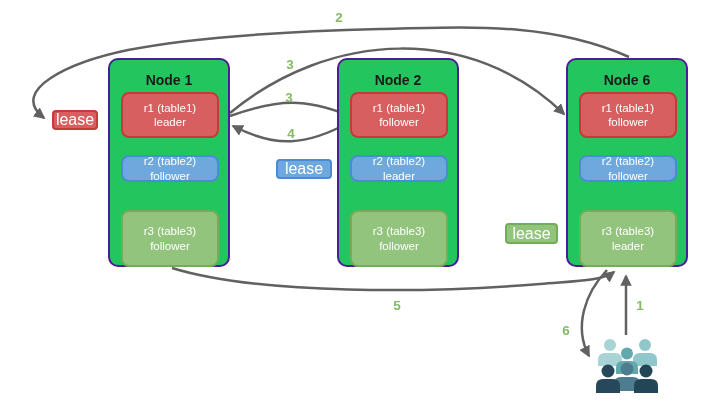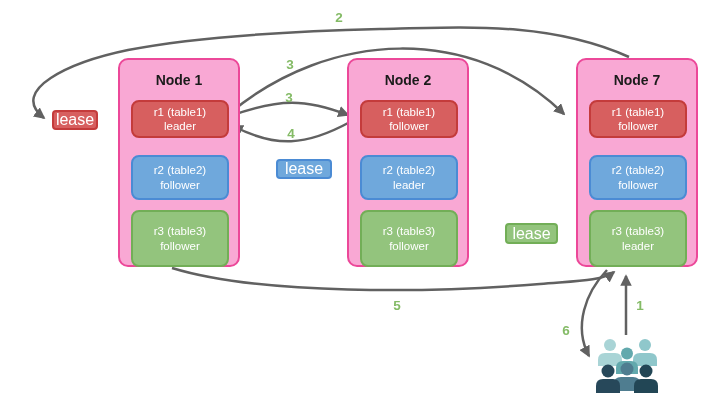--- a/index.html
+++ b/index.html
@@ -2,34 +2,34 @@
 <html><head>
 <meta charset="utf-8">
 <style>
   html,body{margin:0;padding:0;background:#ffffff;}
   .canvas{
     position:relative;width:704px;height:405px;background:#ffffff;
     font-family:"Liberation Sans",sans-serif;overflow:hidden;
   }
   .arrows{position:absolute;left:0;top:0;width:704px;height:405px;z-index:1;}
   .node{
-    position:absolute;top:58px;width:122px;height:209px;background:#f9a8d4;
-    border:2px solid #ec4899;border-radius:10px;box-sizing:border-box;z-index:2;margin-left:10px;
+    position:absolute;top:58px;width:122px;height:209px;background:#22c55e;
+    border:2px solid #4c1d95;border-radius:10px;box-sizing:border-box;z-index:2;
   }
   .node-1{left:108px;} .node-2{left:337px;padding-left:40px;} .node-3{left:566px;}
   .node-title{
     position:absolute;top:12px;left:0;right:0;text-align:center;
     font-size:14px;font-weight:700;color:#1b1b1b;
   }
   .replica{
     position:absolute;left:11px;width:98px;border-radius:8px;border:2px solid;
     box-sizing:border-box;color:#ffffff;font-size:11.5px;line-height:14.5px;
     display:flex;flex-direction:column;align-items:center;justify-content:center;text-align:center;
   }
-  .r1{top:40px;height:38px;} .r2{top:95px;height:45px;} .r3{top:150px;height:57px;}
+  .r1{top:32px;height:46px;} .r2{top:95px;height:27px;} .r3{top:150px;height:57px;}
   .replica.red{background:#d75f5f;border-color:#c43b3b;}
   .replica.blue{background:#6fa8dc;border-color:#4b8bd4;}
   .replica.green{background:#93c47d;border-color:#72ae57;}
   .lease{
     position:absolute;border-radius:4px;border:2px solid;box-sizing:border-box;
     color:#ffffff;font-size:16px;display:flex;align-items:center;justify-content:center;z-index:2;
   }
   .lease-red{left:52px;top:110px;width:46px;height:20px;background:#d75f5f;border-color:#c43b3b;}
   .lease-blue{left:276px;top:159px;width:56px;height:20px;background:#6fa8dc;border-color:#4b8bd4;}
   .lease-green{left:505px;top:223px;width:53px;height:21px;background:#93c47d;border-color:#72ae57;}
@@ -91,21 +91,21 @@
       <span>r2 (table2)</span>
       <span>leader</span>
     </div>
     <div class="replica r3 green">
       <span>r3 (table3)</span>
       <span>follower</span>
     </div>
   </div>
 
   <div class="node node-3">
-    <div class="node-title">Node 7</div>
+    <div class="node-title">Node 6</div>
     <div class="replica r1 red">
       <span>r1 (table1)</span>
       <span>follower</span>
     </div>
     <div class="replica r2 blue">
       <span>r2 (table2)</span>
       <span>follower</span>
     </div>
     <div class="replica r3 green">
       <span>r3 (table3)</span>

